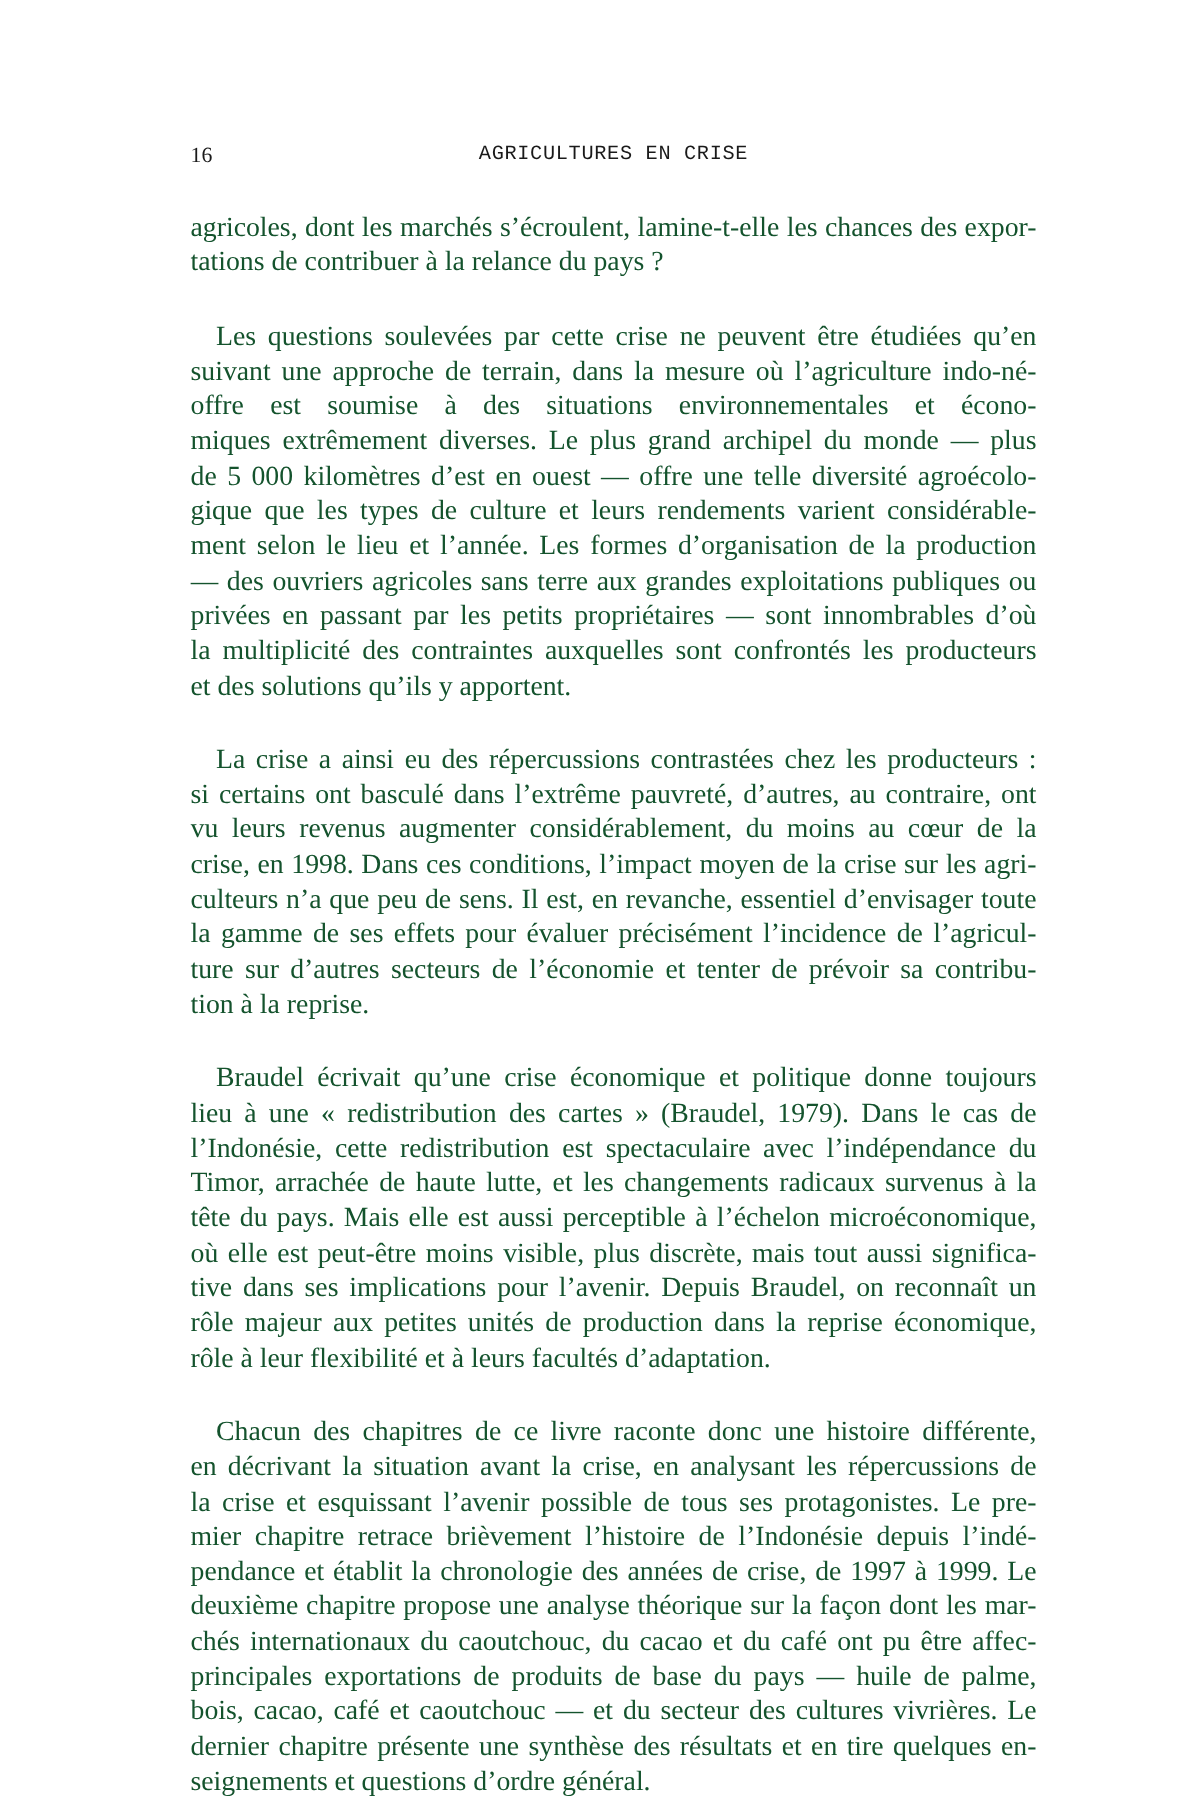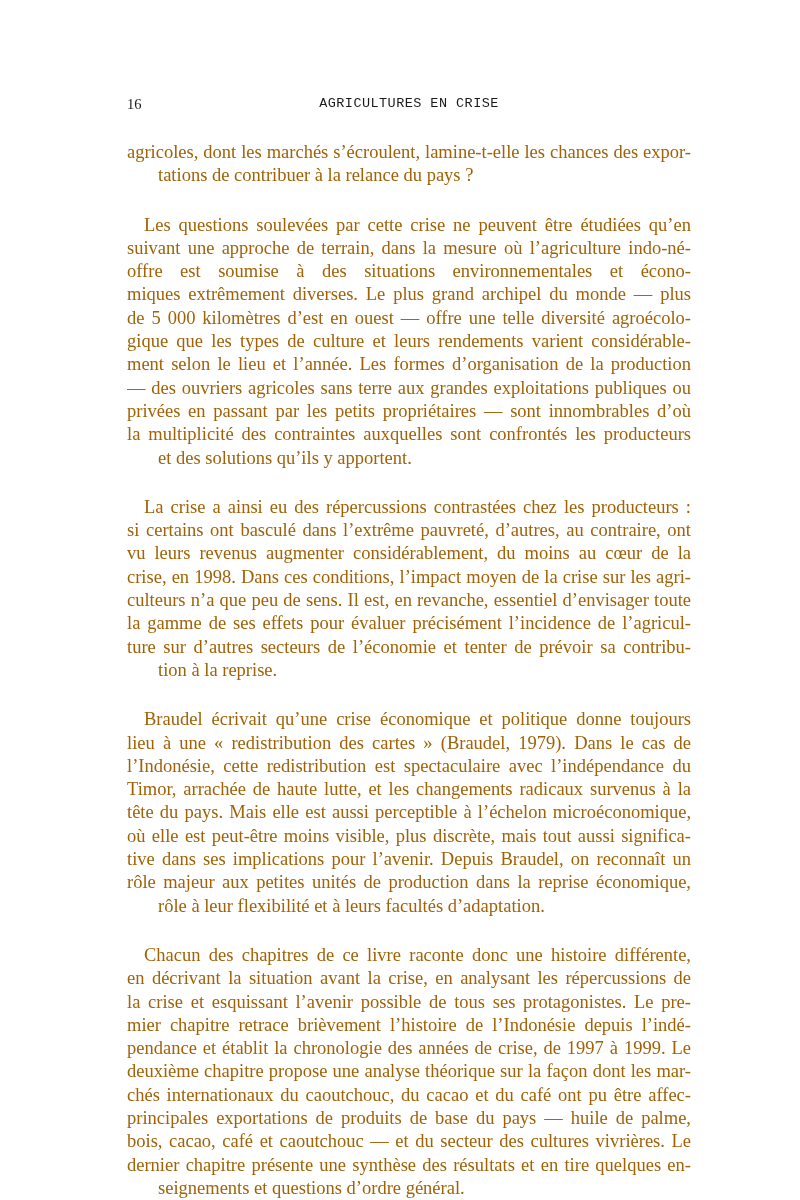--- a/index.html
+++ b/index.html
@@ -39,37 +39,36 @@
     white-space: nowrap;
     font-family: Liberation Mono, monospace;
   }
   .body-text {
     position: absolute;
     left: 127px;
     top: 141px;
     width: 564px;
     font-size: 18.5px;
     line-height: 23.3px;
-    color: #a16207;
+    color: #14532d;
   }
   .paragraph {
     margin: 0;
     padding: 0;
   }
   .text-line {
     text-align: justify;
     text-align-last: justify;
     text-justify: inter-word;
     height: 23.3px;
     overflow: hidden;
     white-space: normal;
   }
   .text-line.last {
     text-align-last: left;
-    margin-left: 31px;
   }
   .text-line.indent {
     text-indent: 17px;
     margin-top: 26px;
   }
 </style>
 </head>
 <body>
 
 <div class="page">

